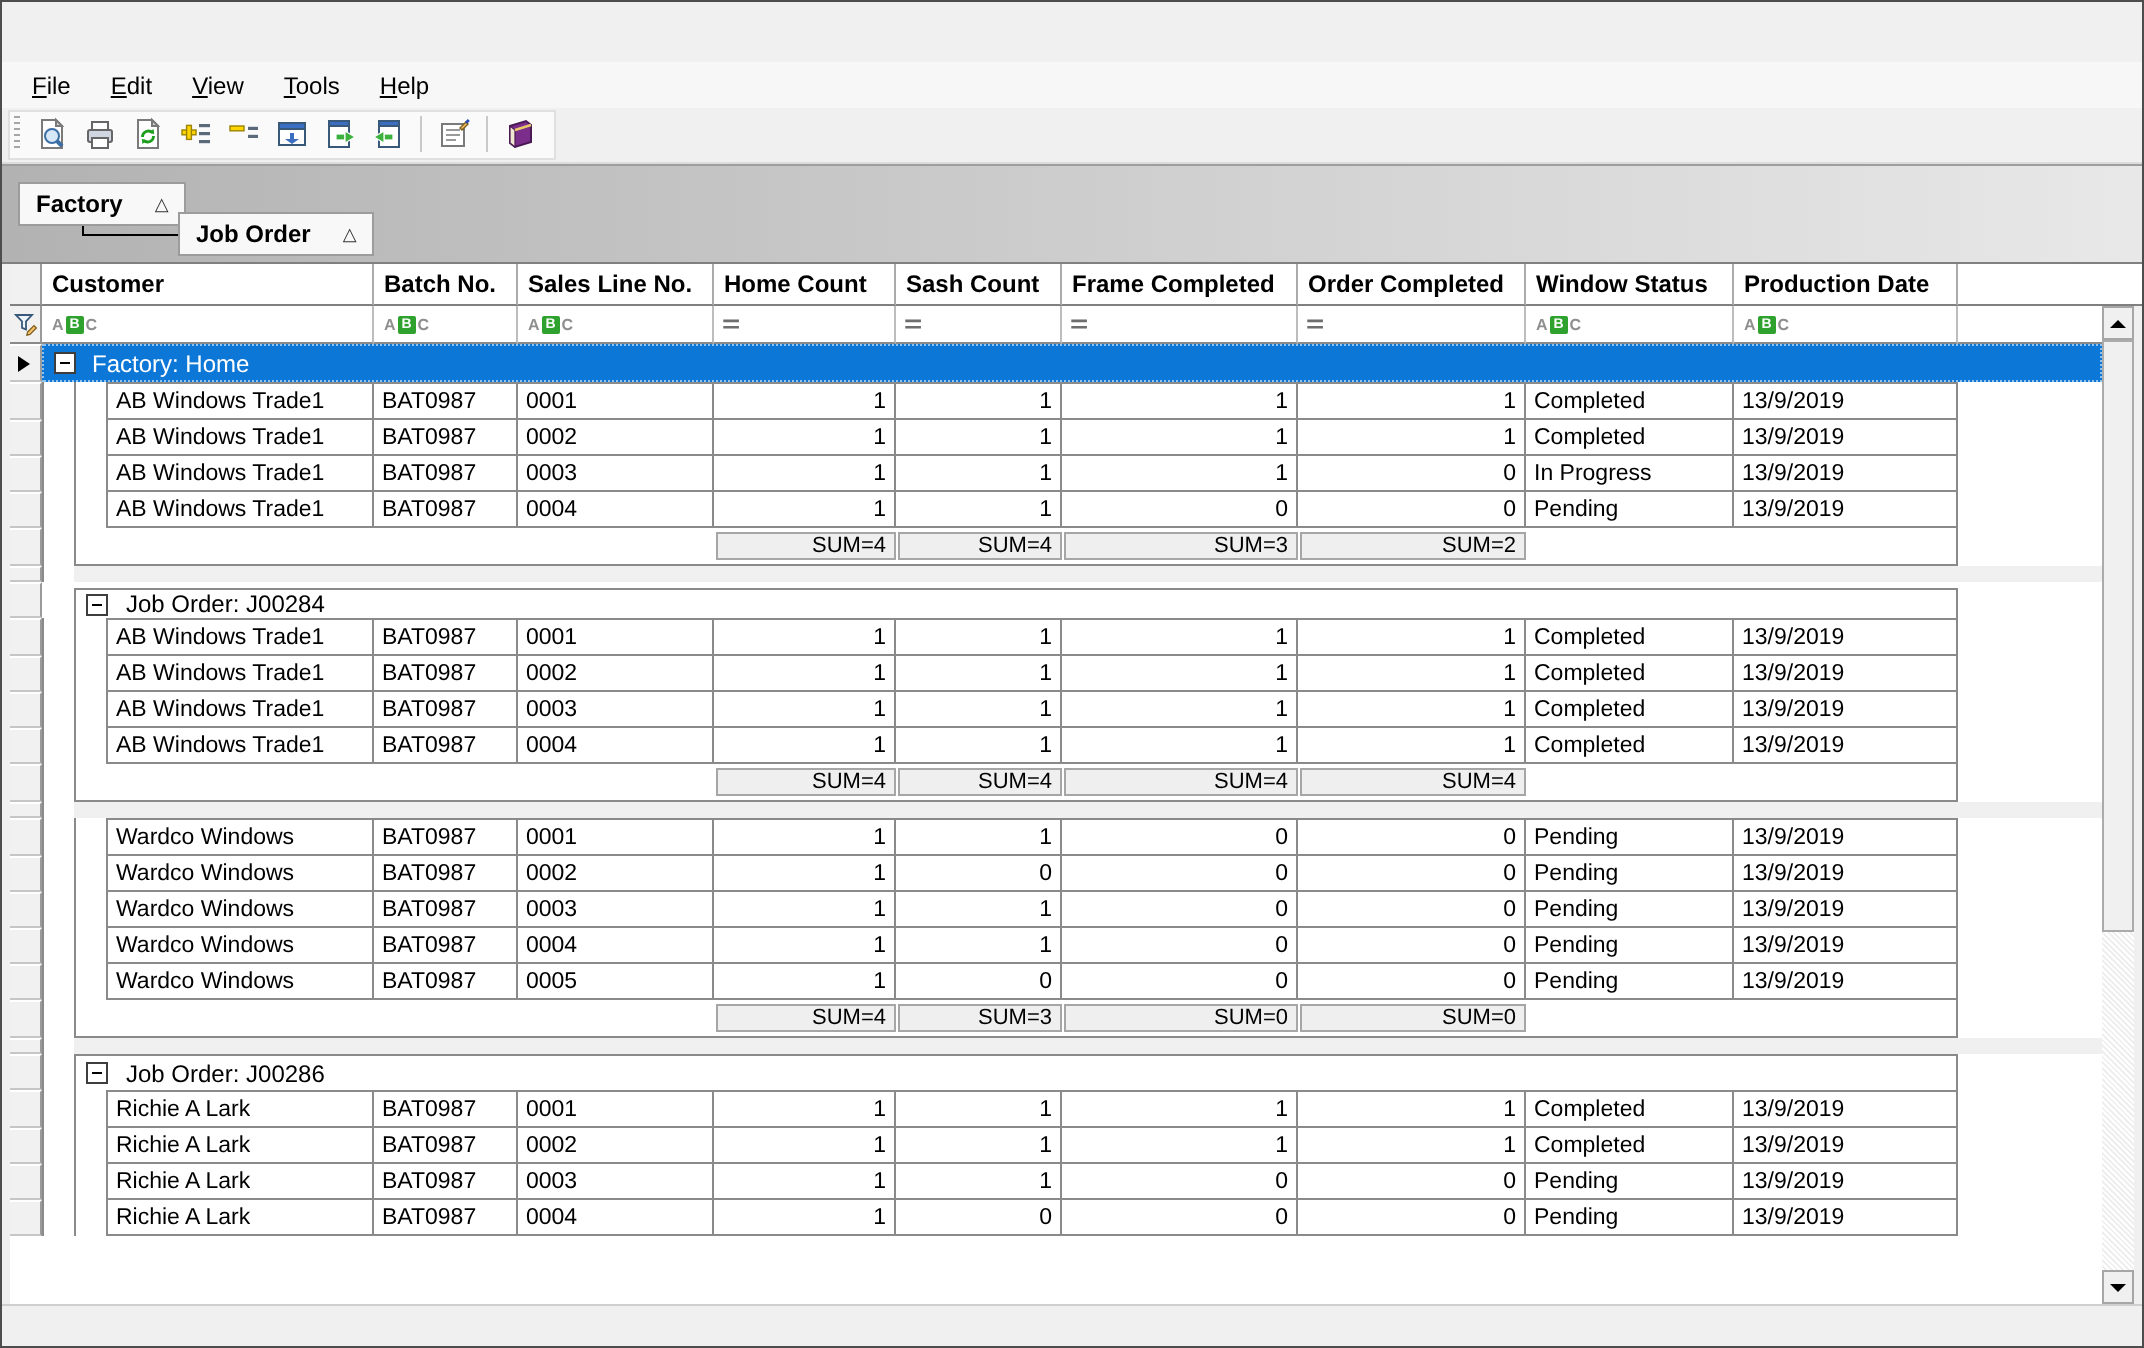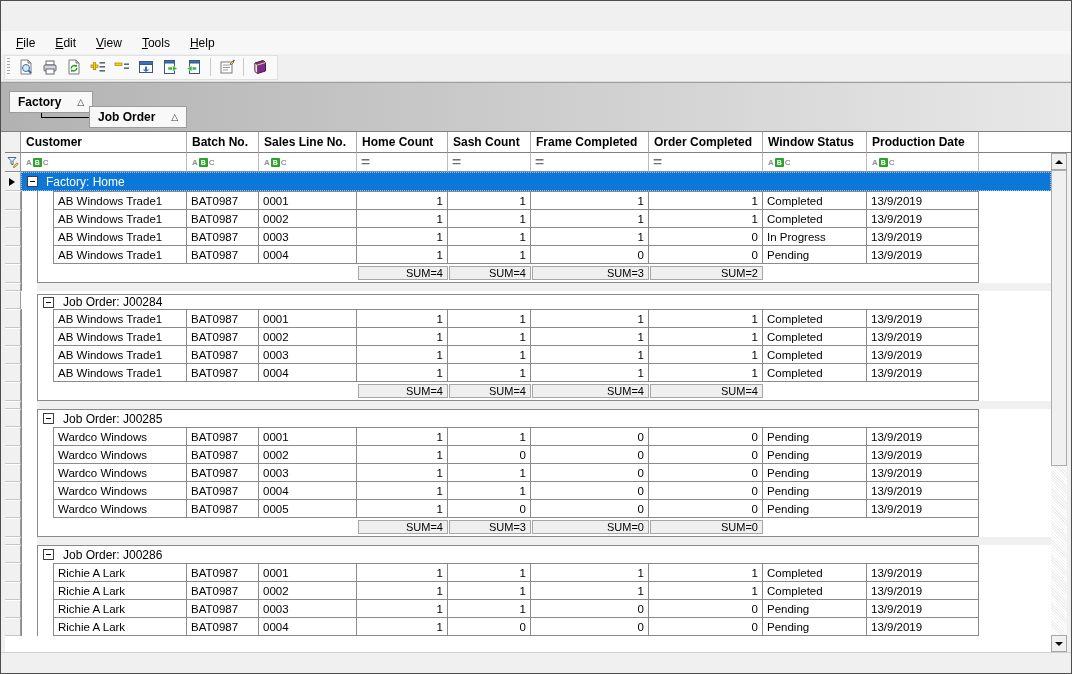--- a/index.html
+++ b/index.html
@@ -464,29 +464,20 @@
             <div class="sumbox" style="left: 494px; width: 117px;">SUM=4</div>
             <div class="sumbox" style="left: 612px; width: 113px;">SUM=4</div>
           </div>
           <div class="rfill"></div>
         </div>
         <div class="brow" style="height: 8px;">
           <div class="indc" style="height: 8px;"></div>
           <div class="stripA"></div>
           <div class="gapband"></div>
         </div>
-        <div class="brow" style="height: 18px;">
-          <div class="indc" style="height: 18px;"></div>
-          <div class="stripA"></div>
-          <div class="jobband">
-            <div class="xbox"></div>
-            <span>Job Order: J00285</span>
-          </div>
-          <div class="rfill"></div>
-        </div>
         <div class="brow firstrow" style="height: 19px;">
           <div class="indc" style="height: 19px;"></div>
           <div class="stripA"></div>
           <div class="stripB"></div>
           <div class="dcell cfirst" style="width: 134px;">Wardco Windows</div>
           <div class="dcell" style="width: 72px;">BAT0987</div>
           <div class="dcell" style="width: 98px;">0001</div>
           <div class="dcell al-right" style="width: 91px;">1</div>
           <div class="dcell al-right" style="width: 83px;">1</div>
           <div class="dcell al-right" style="width: 118px;">0</div>

